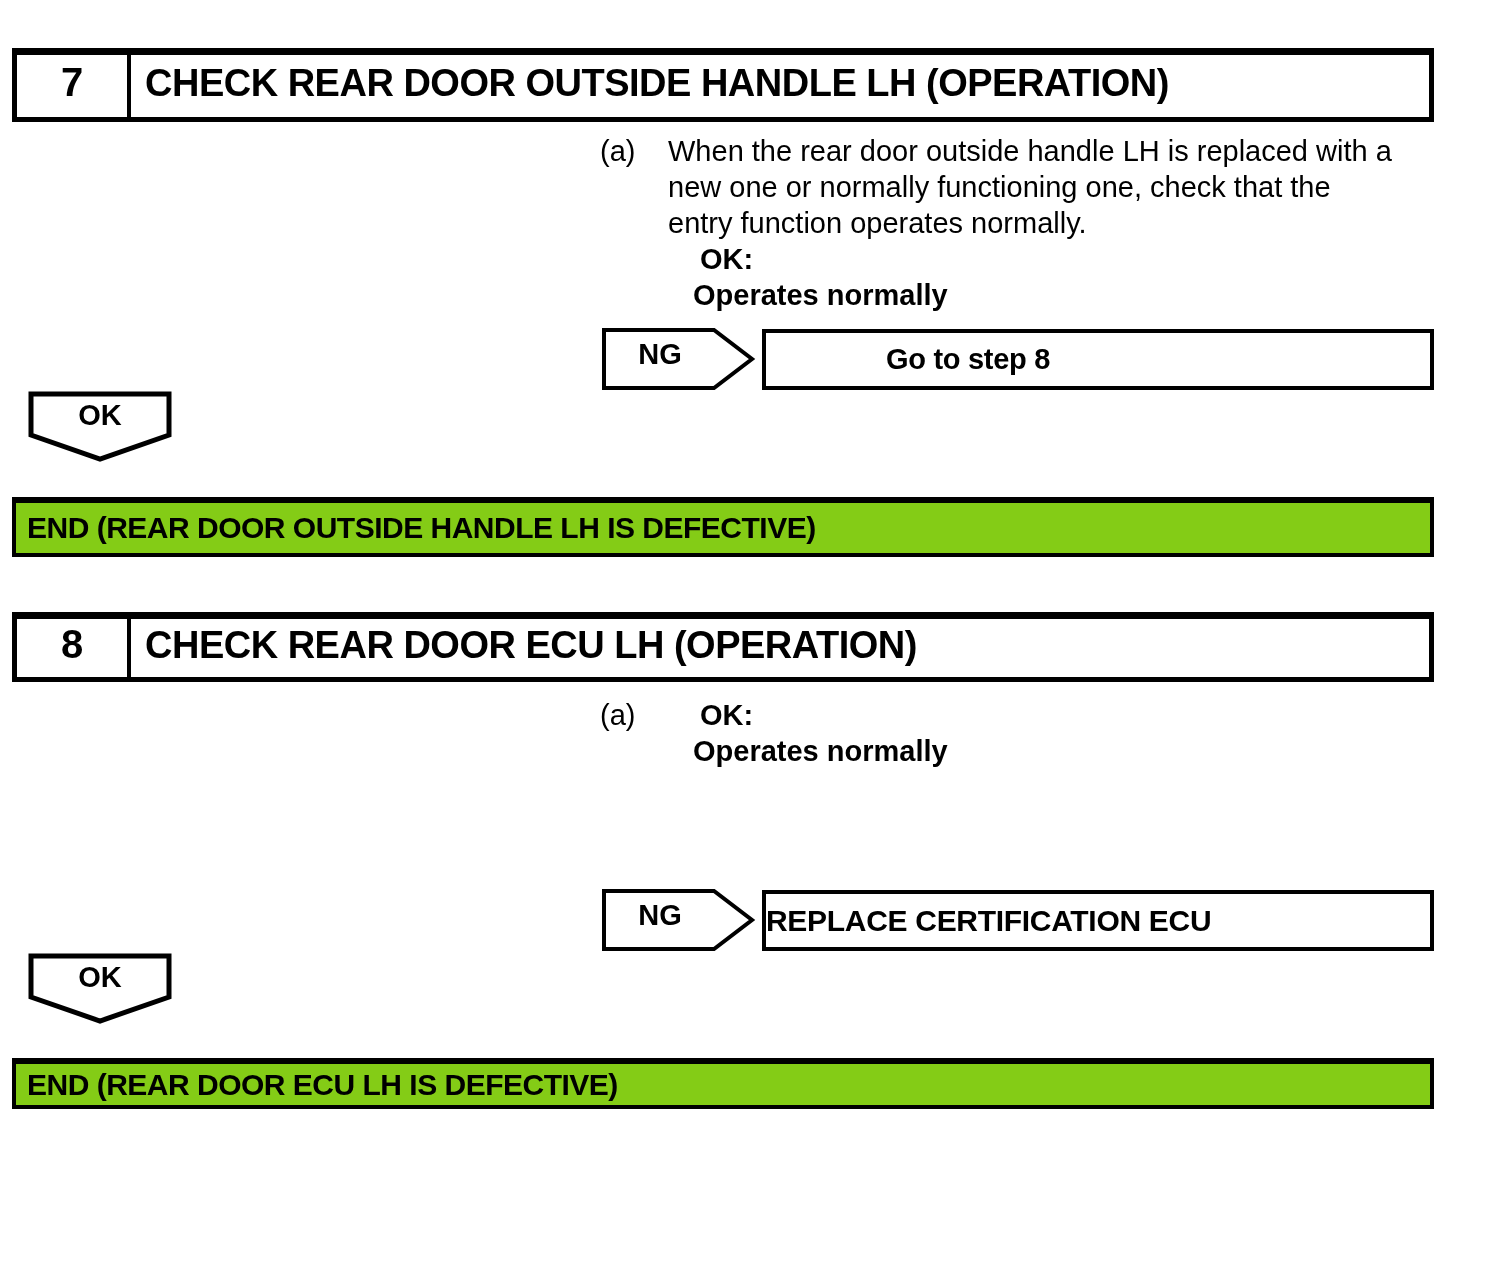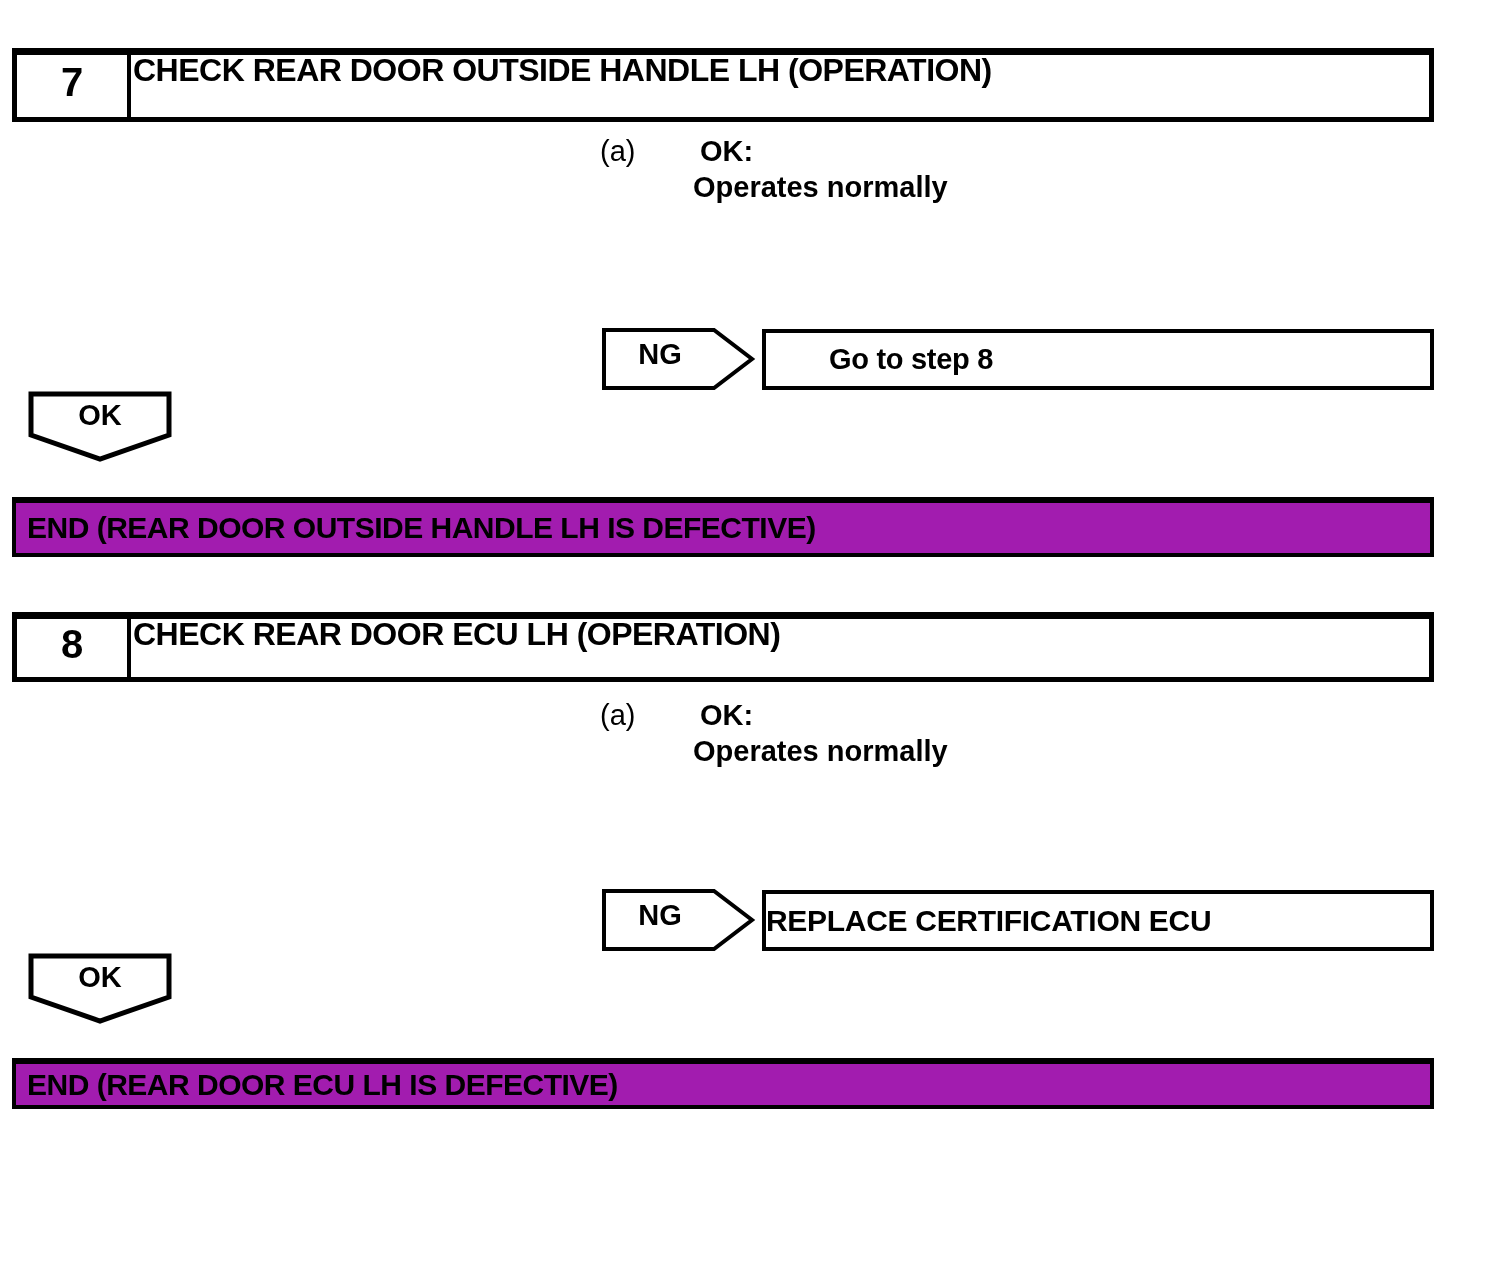--- a/index.html
+++ b/index.html
@@ -21,22 +21,22 @@
   .hdr-1 { top: 48px; height: 74px; }
   .hdr-2 { top: 612px; height: 70px; }
   .hdr-num {
     width: 110px; flex: 0 0 110px;
     border-right: 4px solid #000;
     display: flex; align-items: center; justify-content: center;
     font-weight: bold; font-size: 40px;
   }
   .hdr-num span { position: relative; top: -4px; }
   .hdr-title {
-    flex: 1; display: flex; 
-    padding-left: 2px; font-weight: bold; font-size: 32px; letter-spacing: -0.5px;
+    flex: 1; display: flex; align-items: center;
+    padding-left: 14px; font-weight: bold; font-size: 38px; letter-spacing: -0.5px;
   }
   .hdr-title span { position: relative; top: -3px; }
 
   
   .para { position: absolute; left: 600px; width: 880px; font-size: 29px; line-height: 36px; }
   .para-1 { top: 133px; }
   .para-2 { top: 697px; }
   .para-marker { position: absolute; left: 0; top: 0; }
   .para-body { margin-left: 68px; white-space: pre-line; }
   .para-ok-label { margin-left: 100px; font-weight: bold; }
@@ -53,39 +53,39 @@
     font-weight: bold; font-size: 29px;
   }
 
   
   .action {
     position: absolute; left: 762px; width: 672px; height: 61px;
     box-sizing: border-box; border: 4px solid #000; background: #ffffff;
     display: flex; align-items: center;
     font-weight: bold; font-size: 29px; letter-spacing: -0.3px;
   }
-  .action-1 { top: 329px; padding-left: 63px; }
+  .action-1 { top: 329px; padding-left: 120px; }
   .action-2 { top: 890px; padding-left: 0; font-size: 30px; }
 
   
   .okptr { position: absolute; left: 28px; width: 144px; height: 72px; }
   .okptr-1 { top: 391px; }
   .okptr-2 { top: 953px; }
   .okptr svg { position: absolute; left: 0; top: 0; display: block; }
   .okptr-label {
     position: absolute; left: 0; top: 2px; width: 144px; height: 44px;
     display: flex; align-items: center; justify-content: center;
     font-weight: bold; font-size: 29px;
   }
 
   
   .endbox {
     position: absolute; left: 12px; width: 1422px;
     box-sizing: border-box; border: 4px solid #000; border-top-width: 6px;
-    background: #a21caf;
+    background: #84cc16;
     display: flex; align-items: center; padding-left: 11px;
     font-weight: bold; font-size: 30px; letter-spacing: -0.5px;
   }
   .endbox-1 { top: 497px; height: 60px; }
   .endbox-2 { top: 1058px; height: 51px; }
 </style>
 </head>
 <body>
 
 <div class="page">
@@ -96,20 +96,23 @@
       <div class="hdr-num">
         <span>7</span>
       </div>
       <div class="hdr-title">
         <span>CHECK REAR DOOR OUTSIDE HANDLE LH (OPERATION)</span>
       </div>
     </div>
 
     <div class="para para-1">
       <span class="para-marker">(a)</span>
+      <div class="para-body">When the rear door outside handle LH is replaced with a
+new one or normally functioning one, check that the
+entry function operates normally.</div>
       <div class="para-ok-label">OK:</div>
       <div class="para-ok-value">Operates normally</div>
     </div>
 
     <div class="ng ng-1">
       <svg width="154" height="62" viewBox="0 0 154 62">
         <polygon points="2,2 112,2 150,31 112,60 2,60" fill="#ffffff" stroke="#000000" stroke-width="4"></polygon>
       </svg>
       <span class="ng-label">NG</span>
     </div>

